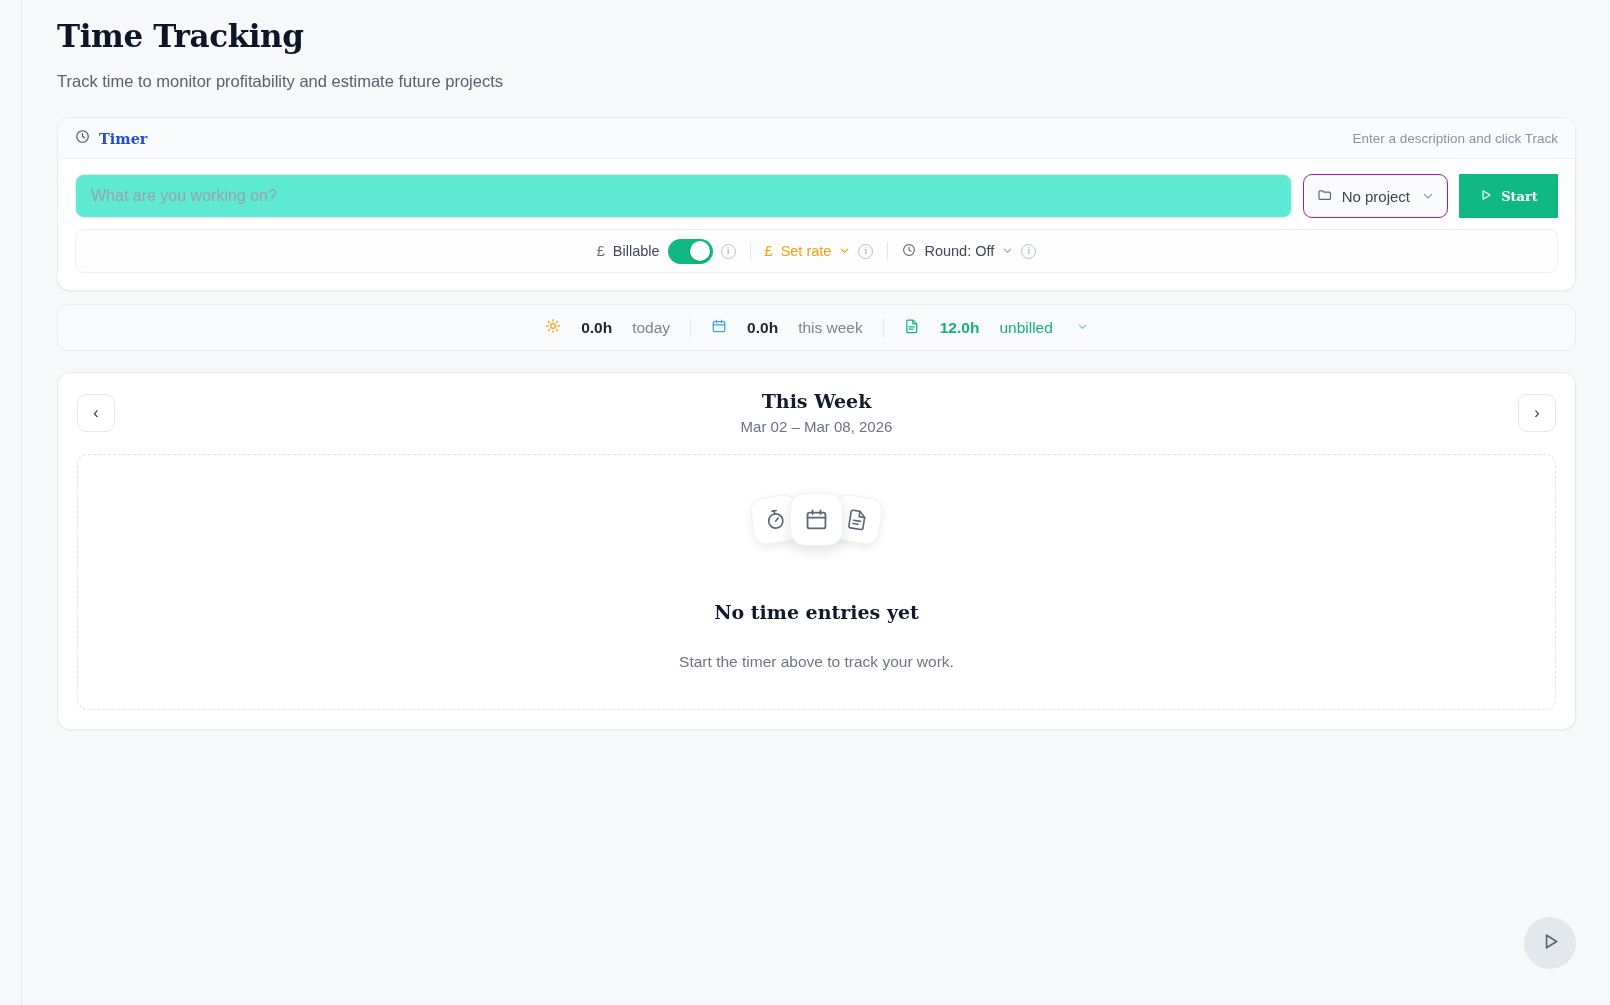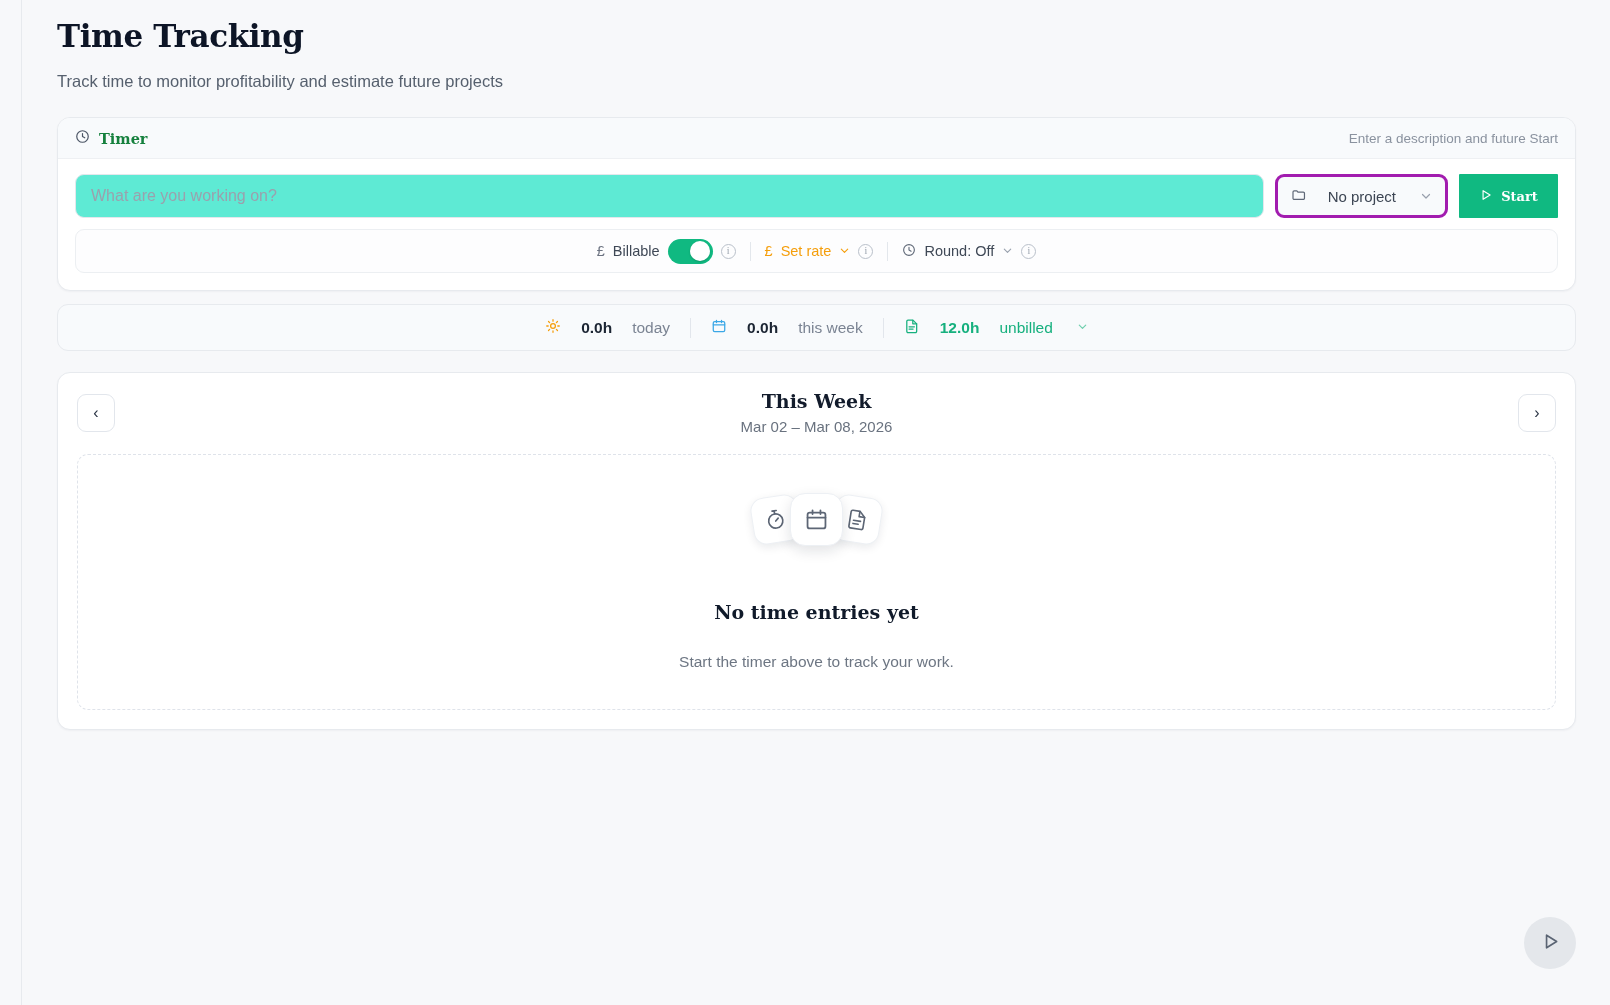--- a/index.html
+++ b/index.html
@@ -69,44 +69,44 @@
     height:41px;
     display:flex;align-items:center;justify-content:space-between;
     padding:0 17px;
     background:var(--card-head-bg);
     border-bottom:1px solid var(--border-soft);
     border-radius:12px 12px 0 0;
   }
   .timer-head-left{display:flex;align-items:center;gap:9px;}
   .timer-title{
     font-family:"DejaVu Serif", serif;
-    font-weight:700;font-size:14.5px;color:#15803d;
+    font-weight:700;font-size:14.5px;color:#1d4ed8;
   }
   .timer-hint{font-size:13.5px;color:#8a929f;}
 
   .timer-body{padding:15px 17px 17px 17px;}
   .timer-row{display:flex;align-items:center;gap:11px;}
 
   .desc-input{
     flex:1 1 auto;height:44px;
     border:1px solid #e4e7ec;border-radius:9px;
     background:#5eead4;
     padding:0 15px;
     font-family:"Liberation Sans", sans-serif;
     font-size:16px;color:#1f2937;
     outline:none;
   }
   .desc-input::placeholder{color:#9aa1ad;}
 
   .proj-btn{
     height:44px;min-width:141px;
-    display:flex;align-items:center;gap:21px;
+    display:flex;align-items:center;gap:9px;
     padding:0 13px;
     background:#f8fafc;
-    border:3px solid #a21caf;border-radius:9px;
+    border:1px solid #a21caf;border-radius:9px;
     font-size:15px;color:#3c4553;
     cursor:pointer;
   }
   .proj-btn .chev{margin-left:3px;color:#98a0ad;}
 
   .start-btn{
     height:44px;min-width:99px;
     display:flex;align-items:center;justify-content:center;gap:8px;
     background:var(--green);border:none;border-radius:1px;
     color:#fff;cursor:pointer;
@@ -221,21 +221,21 @@
     <div class="timer-head">
       <div class="timer-head-left">
         <span>
           <svg width="15" height="15" viewBox="0 0 24 24" fill="none" stroke="#4b5565" stroke-width="1.9" stroke-linecap="round" stroke-linejoin="round">
             <circle cx="12" cy="12" r="9.2"></circle>
               <path d="M12 7.2V12l3.6 2.1"></path>
           </svg>
         </span>
         <span class="timer-title">Timer</span>
       </div>
-      <span class="timer-hint">Enter a description and future Start</span>
+      <span class="timer-hint">Enter a description and click Track</span>
     </div>
 
     <div class="timer-body">
       <div class="timer-row">
         <input class="desc-input" type="text" placeholder="What are you working on?" style="">
         <button class="proj-btn">
           <span>
             <svg width="16" height="16" viewBox="0 0 24 24" fill="none" stroke="#5f6877" stroke-width="1.8" stroke-linecap="round" stroke-linejoin="round">
               <path d="M3 7.5a1.8 1.8 0 0 1 1.8-1.8h4l1.6 2h8a1.8 1.8 0 0 1 1.8 1.8v7.2a1.8 1.8 0 0 1-1.8 1.8H4.8A1.8 1.8 0 0 1 3 16.7z"></path>
             </svg>

